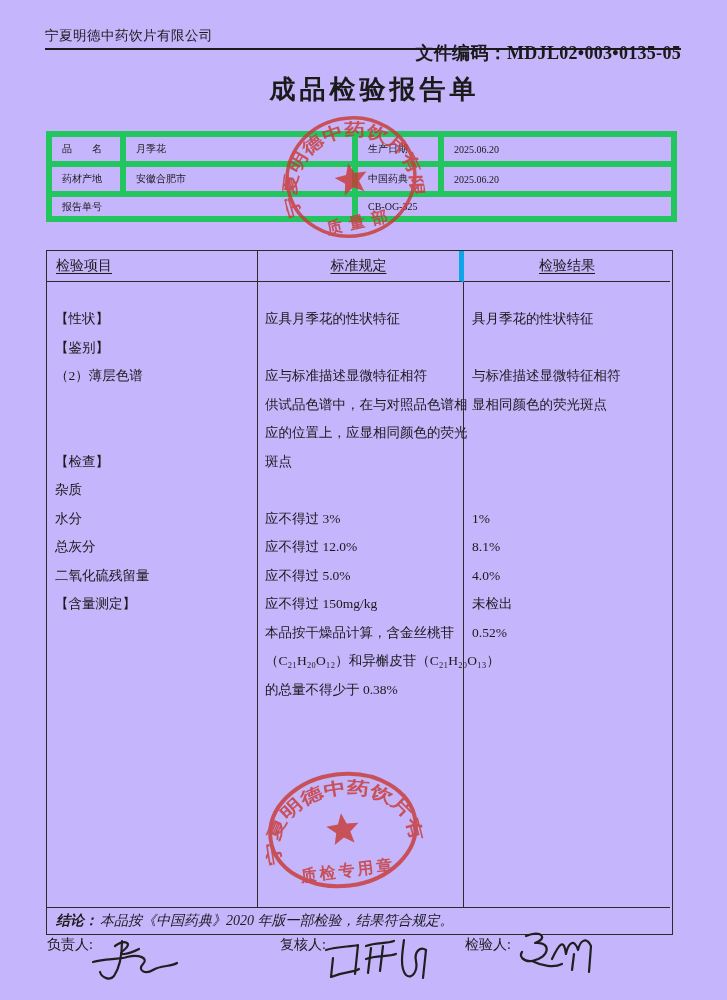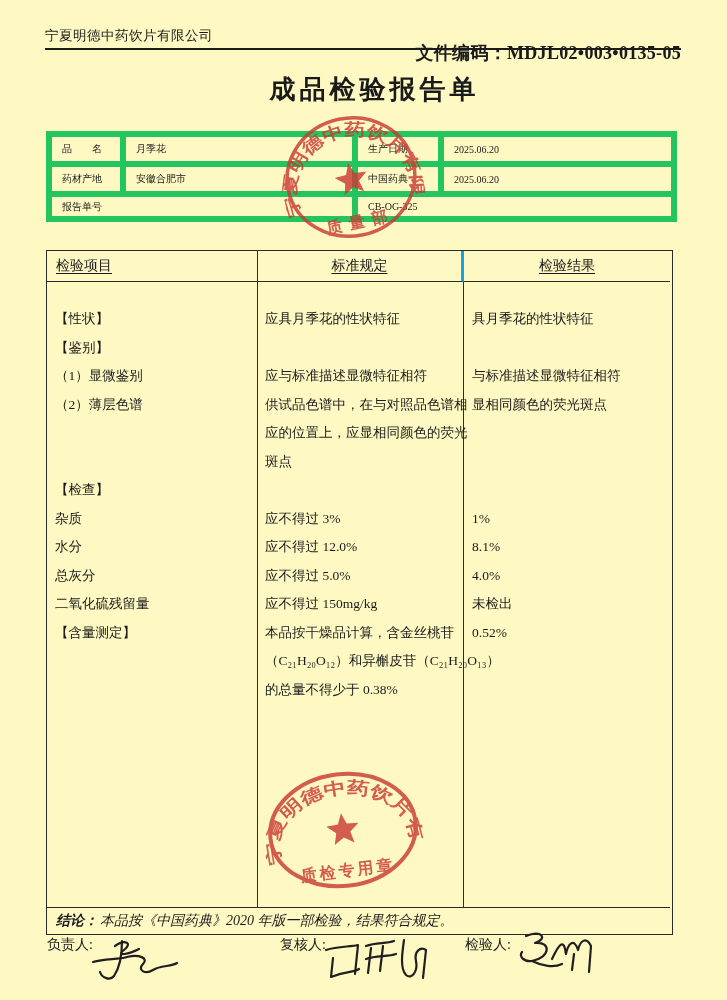--- a/index.html
+++ b/index.html
@@ -1,36 +1,36 @@
 <!DOCTYPE html>
 <html><head>
 <meta charset="utf-8">
 <style>
   html,body{margin:0;padding:0;background:#ffffff;}
   .page{
-    position:relative;width:727px;height:1000px;background:#fef9c3;
+    position:relative;width:727px;height:1000px;background:#c4b5fd;
     font-family:"Liberation Serif","DejaVu Serif",serif;color:#1a1a1a;overflow:hidden;
   }
   
   .hdr-company{position:absolute;left:45px;top:27px;font-size:13.5px;letter-spacing:.5px;}
   .hdr-code{position:absolute;right:46px;top:41px;font-size:18px;font-weight:bold;letter-spacing:.3px;}
   .hdr-rule{position:absolute;left:45px;top:48px;width:636px;height:2px;background:#1b1b1b;}
   .doc-title{position:absolute;left:11px;top:72px;width:100%;text-align:center;
     font-size:26px;font-weight:bold;letter-spacing:4px;}
   
   table.info{position:absolute;left:46px;top:131px;border-collapse:collapse;table-layout:fixed;}
   table.info td{border:6px solid #22c55e;font-size:10px;padding:0 0 0 10px;vertical-align:middle;
     white-space:nowrap;overflow:hidden;}
   
   .spec{position:absolute;left:46px;top:250px;width:625px;border:1px solid #2b2b2b;
     display:grid;grid-template-columns:211px 206px 206px;grid-template-rows:31px 625px 27px;}
   .spec-h{border-bottom:1px solid #2b2b2b;font-size:14px;display:flex;align-items:center;
     text-decoration:underline;text-underline-offset:3px;}
   .spec-h.c1{border-right:1px solid #2b2b2b;padding-left:9px;}
-  .spec-h.c2{border-right:3px solid #0ea5e9;justify-content:center;}
+  .spec-h.c2{border-right:5px solid #0ea5e9;justify-content:center;}
   .spec-h.c3{justify-content:center;}
   .spec-col{font-size:13.5px;padding:23px 0 0 8px;}
   .spec-col.c1{border-right:1px solid #2b2b2b;}
   .spec-col.c2{border-right:1px solid #2b2b2b;padding-left:7px;}
   .spec-line{height:28.5px;line-height:28.5px;white-space:nowrap;}
   .concl{grid-column:1 / 4;border-top:1px solid #2b2b2b;display:flex;align-items:center;
     font-size:14px;padding-left:9px;white-space:nowrap;font-style:italic;}
   .concl b{font-weight:bold;margin-right:2px;}
   
   .signoff-label{position:absolute;top:936px;font-size:14px;}
@@ -80,21 +80,20 @@
     </table>
 
   <div class="spec">
     <div class="spec-h c1">检验项目</div>
     <div class="spec-h c2">标准规定</div>
     <div class="spec-h c3">检验结果</div>
 
     <div class="spec-col c1">
         <div class="spec-line">【性状】</div>
         <div class="spec-line">【鉴别】</div>
-        <div class="spec-line">（1）显微鉴别</div>
         <div class="spec-line">（2）薄层色谱</div>
         <div class="spec-line"></div>
         <div class="spec-line"></div>
         <div class="spec-line">【检查】</div>
         <div class="spec-line">杂质</div>
         <div class="spec-line">水分</div>
         <div class="spec-line">总灰分</div>
         <div class="spec-line">二氧化硫残留量</div>
         <div class="spec-line">【含量测定】</div>
         <div class="spec-line"></div>

